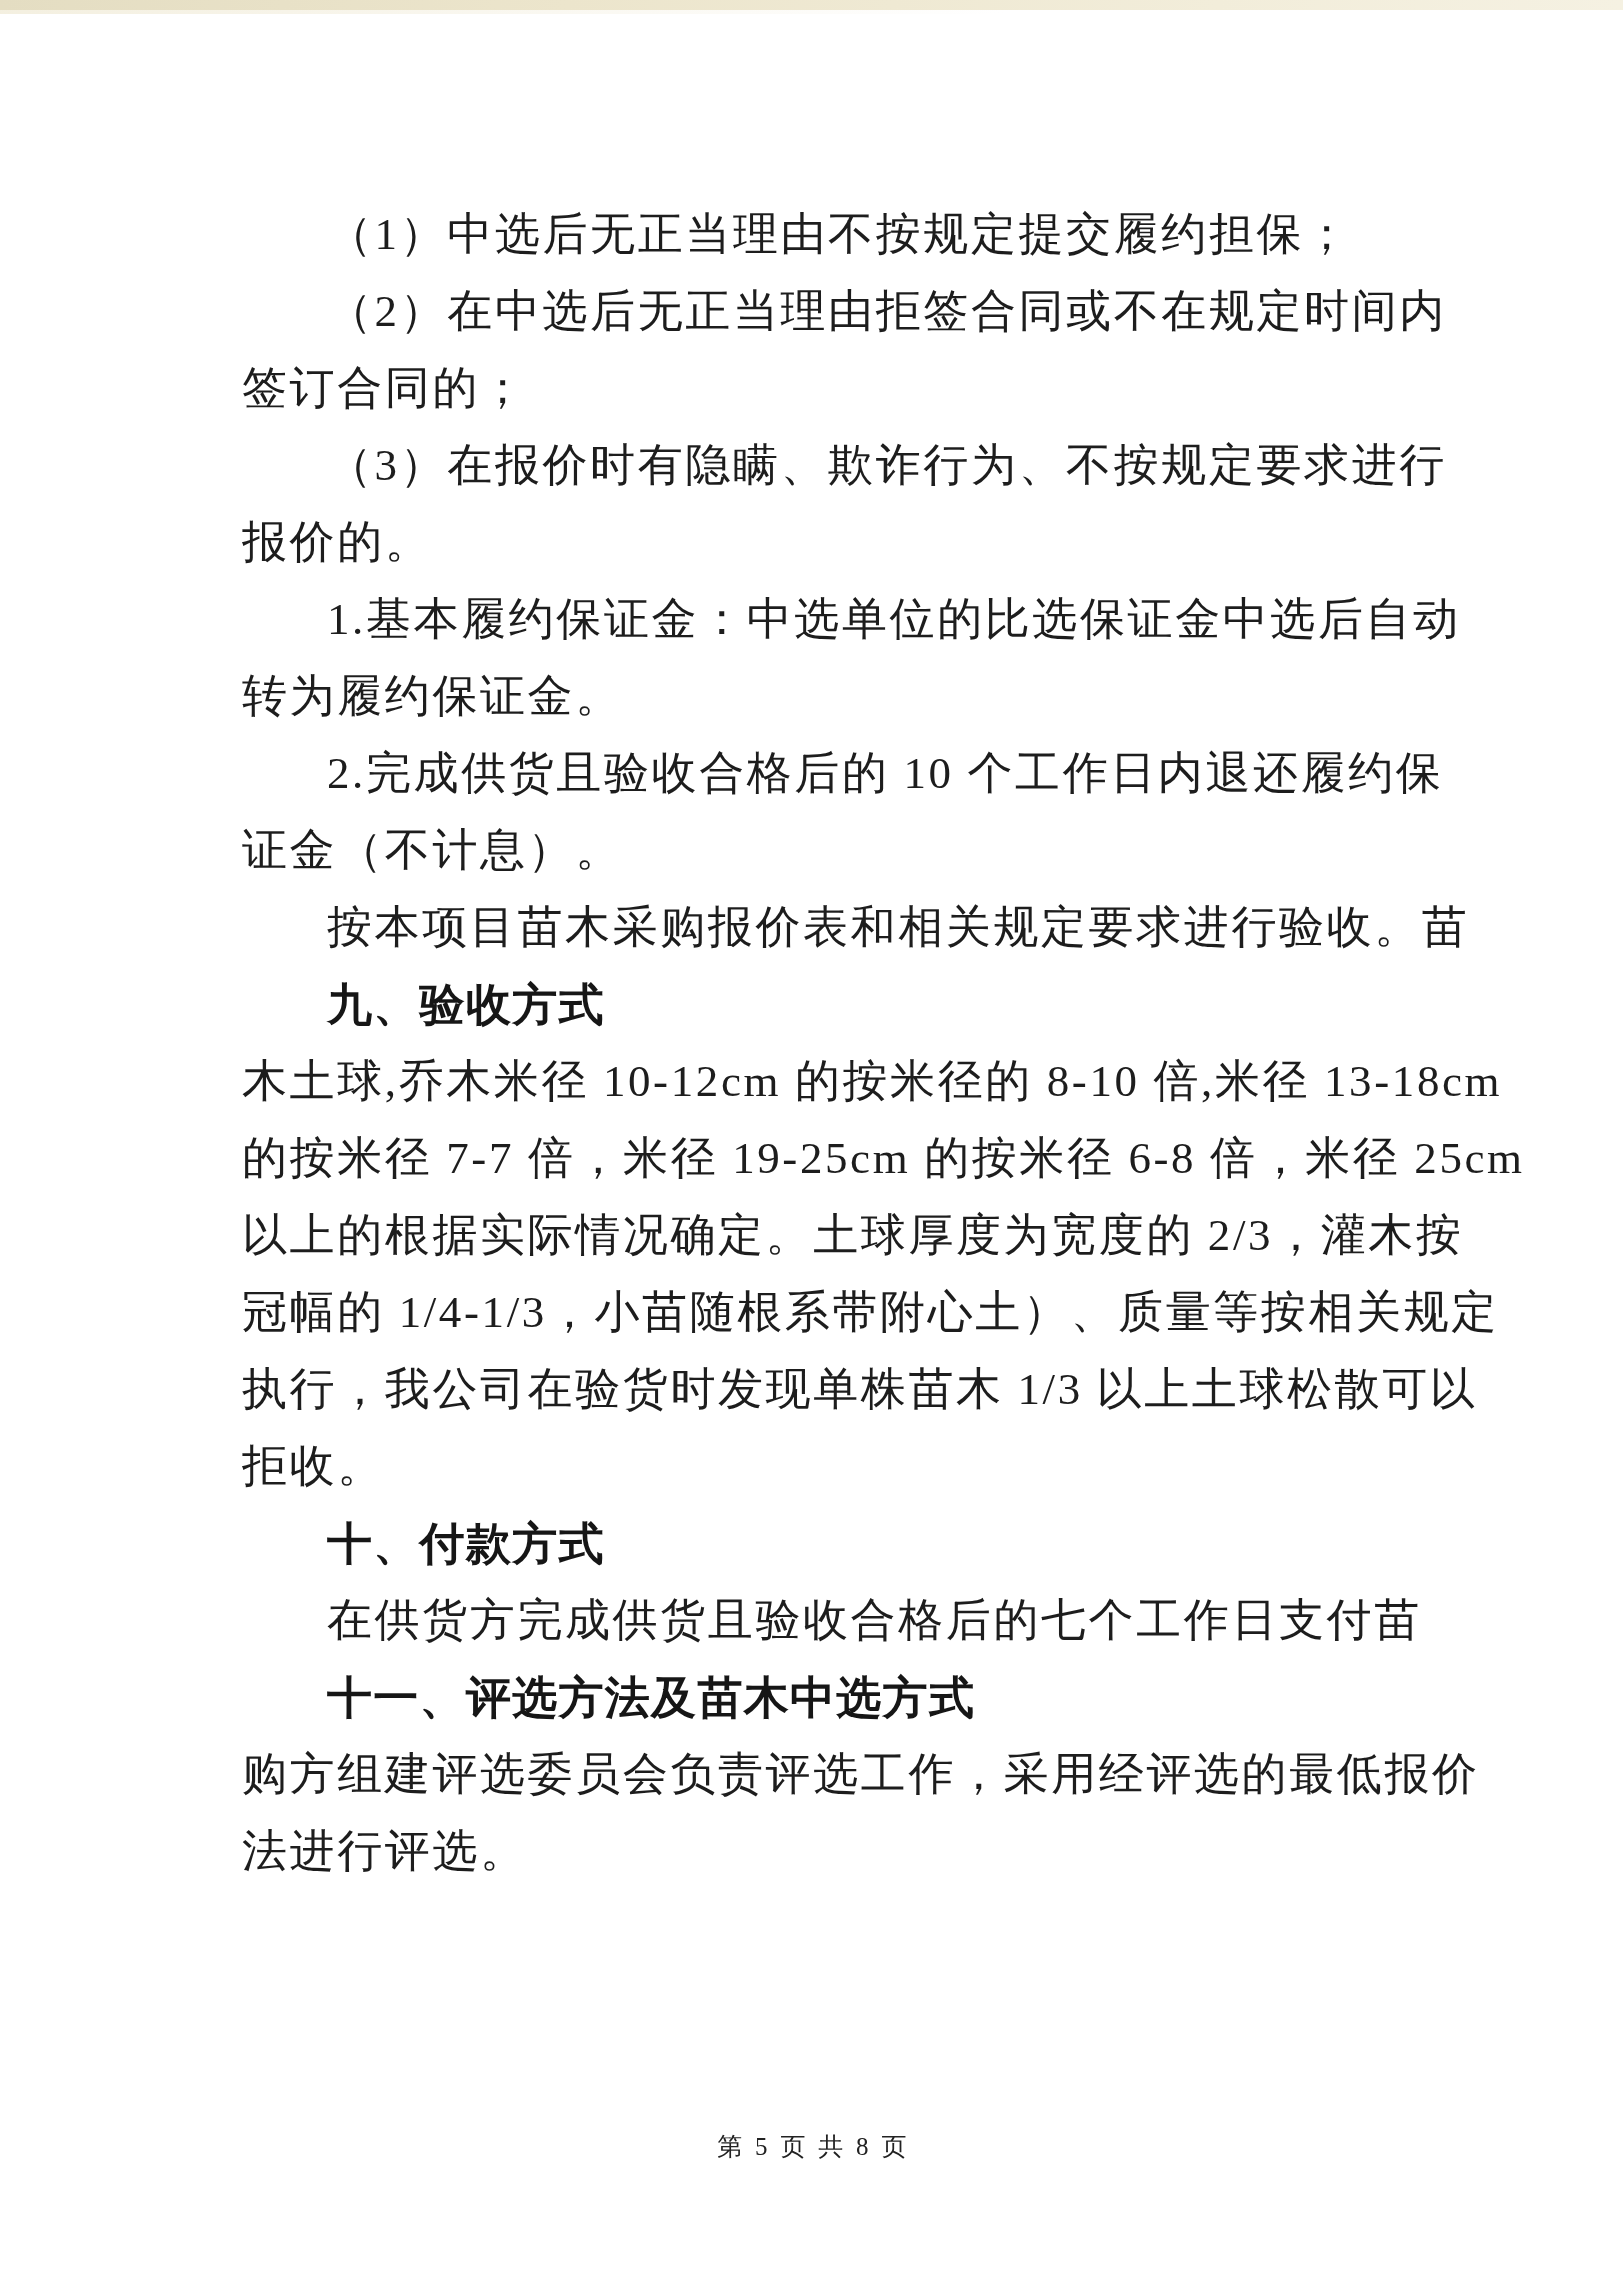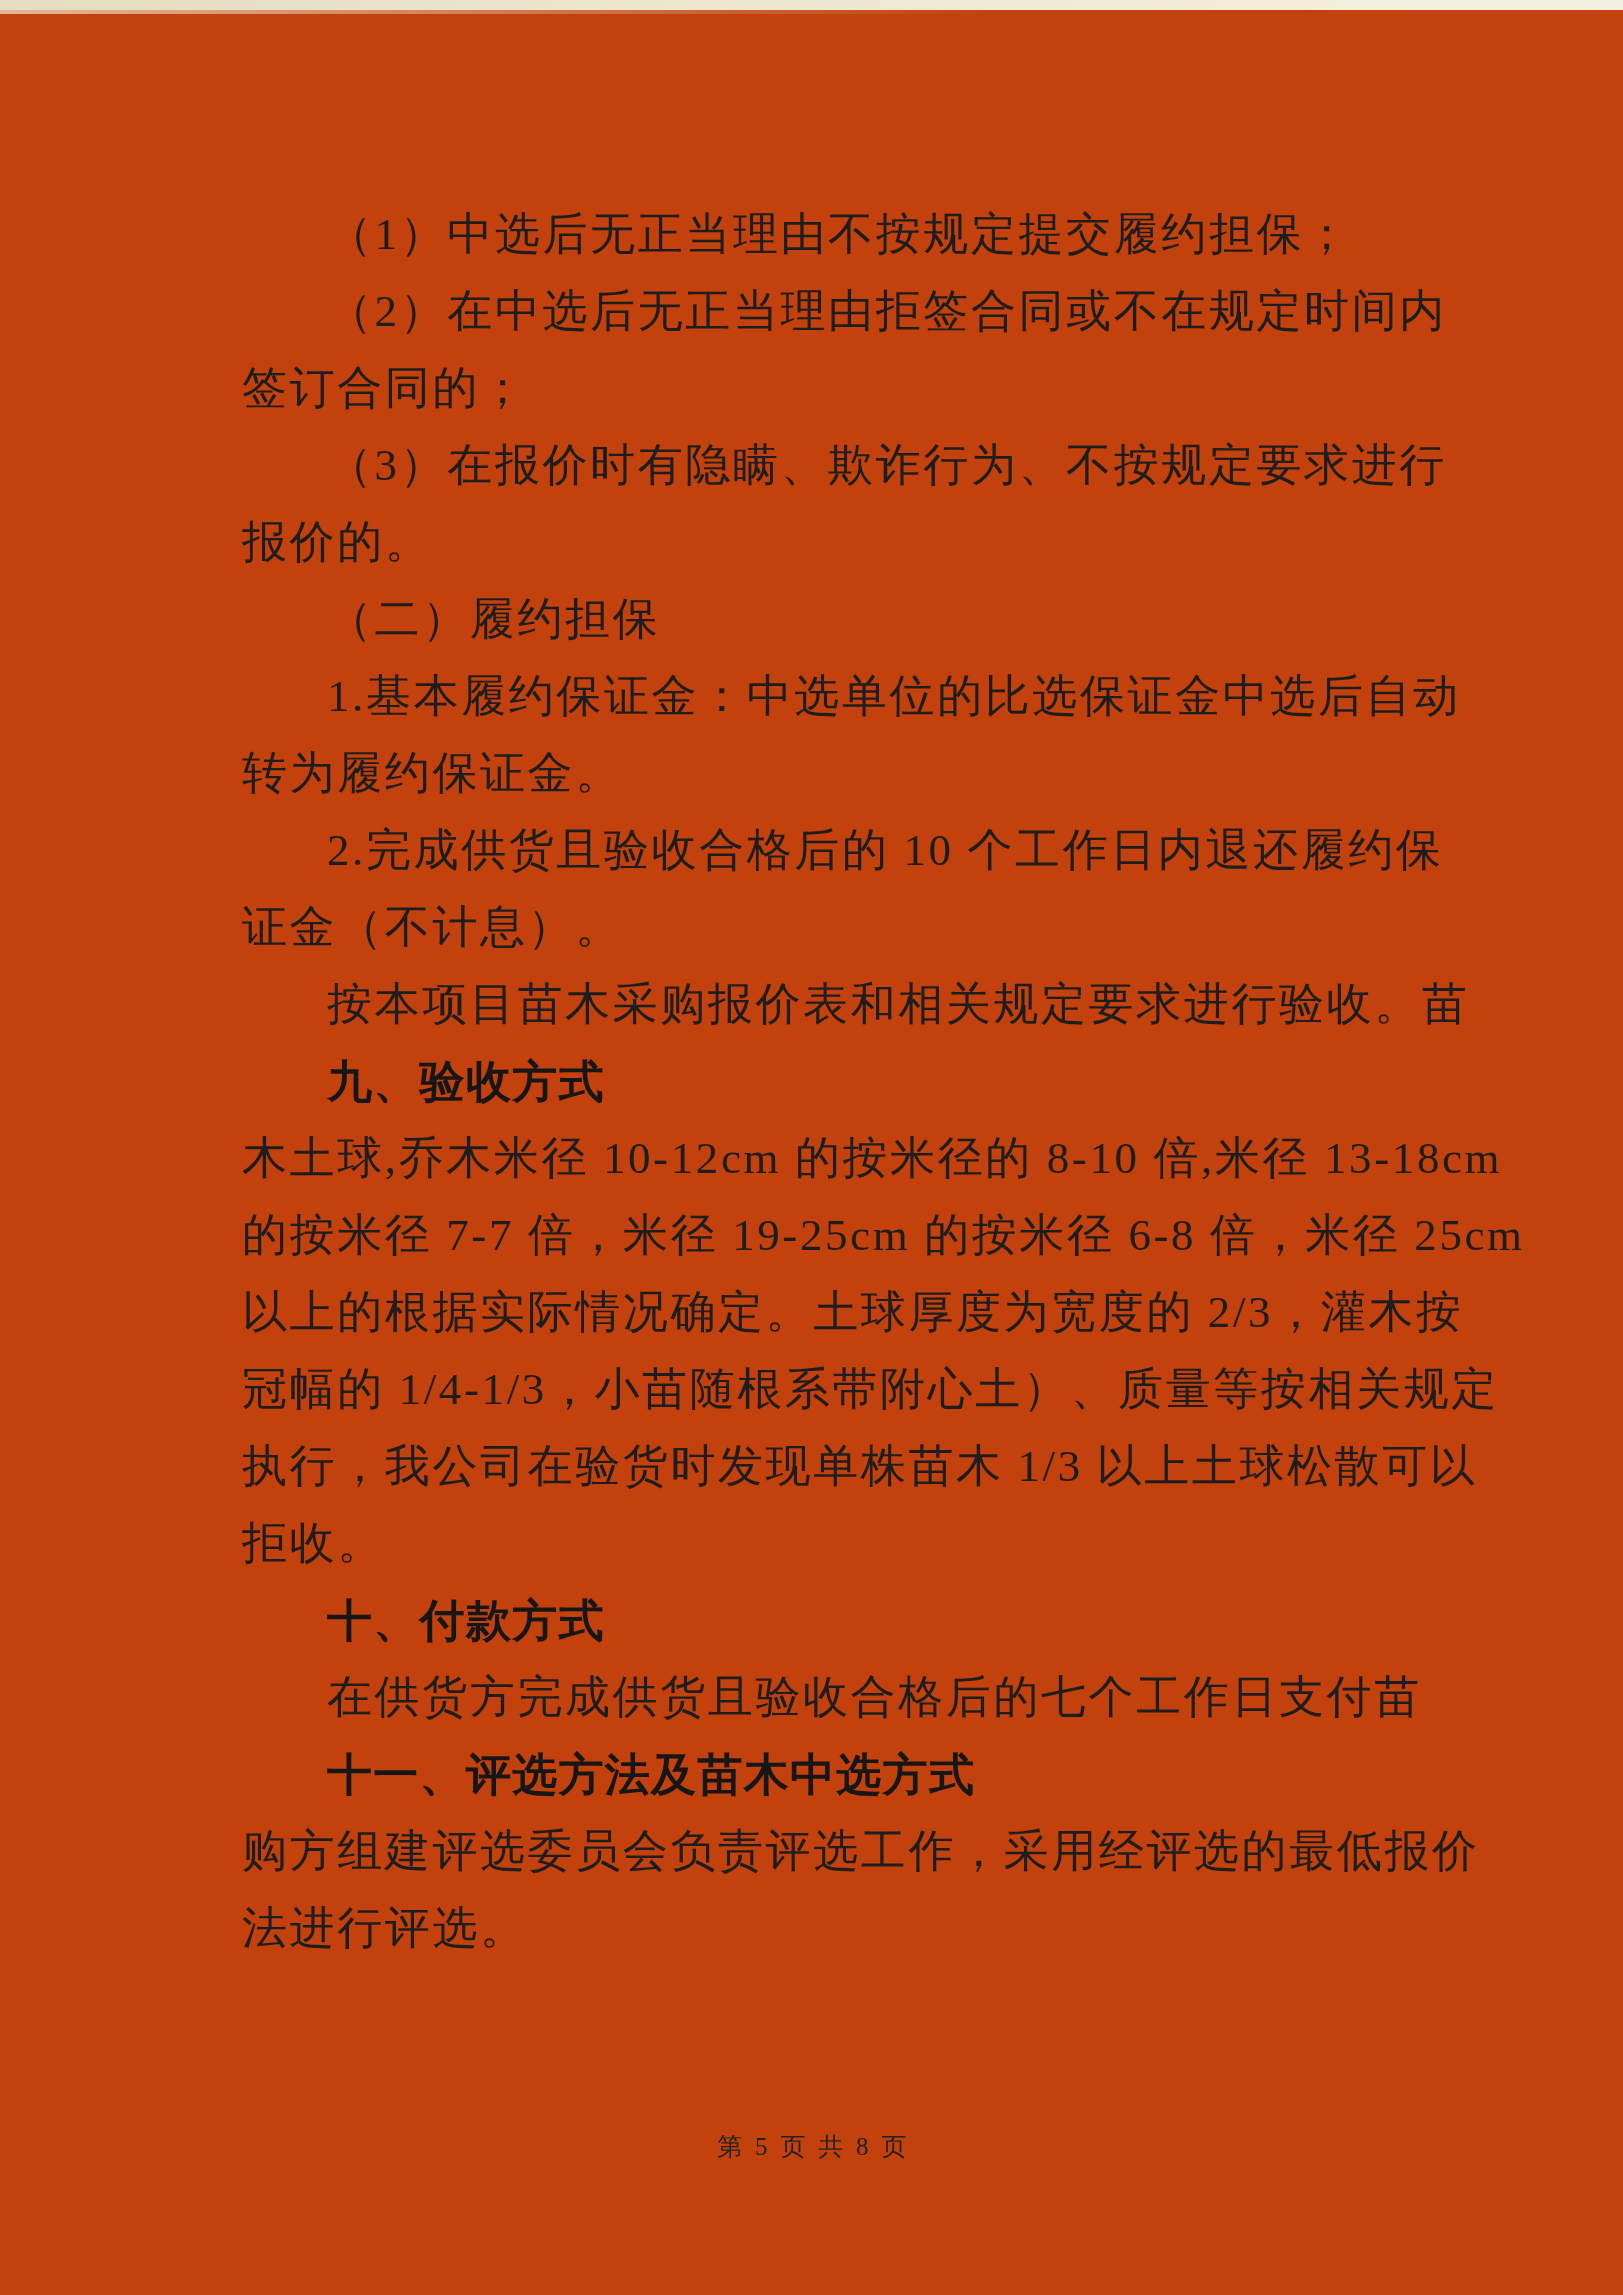--- a/index.html
+++ b/index.html
@@ -1,21 +1,21 @@
 <!DOCTYPE html>
 <html style="font-size:10.5px"><head>
 <meta charset="utf-8">
 <style>
   html, body { margin: 0; padding: 0; background: #888; }
   .page {
     position: relative;
     width: 1623px;
     height: 2295px;
     margin: 0 auto;
-    background: #c2410c;
+    background: #ffffff;
     overflow: hidden;
     font-family: "Liberation Serif", "DejaVu Serif", serif;
     color: #1d1d1d;
   }
   
   .scan-band {
     position: absolute;
     top: 0; left: 0;
     width: 100%;
     height: 9.8px;
@@ -68,21 +68,20 @@
 <div class="page">
   <div class="scan-band"></div>
   <div class="scan-band2"></div>
 
   <main class="doc-body">
       <div class="line indent">（1）中选后无正当理由不按规定提交履约担保；</div>
       <div class="line indent">（2）在中选后无正当理由拒签合同或不在规定时间内</div>
       <div class="line">签订合同的；</div>
       <div class="line indent">（3）在报价时有隐瞒、欺诈行为、不按规定要求进行</div>
       <div class="line">报价的。</div>
-      <div class="line indent">（二）履约担保</div>
       <div class="line indent">1.基本履约保证金：中选单位的比选保证金中选后自动</div>
       <div class="line">转为履约保证金。</div>
       <div class="line indent">2.完成供货且验收合格后的 10 个工作日内退还履约保</div>
       <div class="line">证金（不计息）。</div>
       <div class="line indent">按本项目苗木采购报价表和相关规定要求进行验收。苗</div>
       <div class="line indent heading">九、验收方式</div>
       <div class="line">木土球,乔木米径 10-12cm 的按米径的 8-10 倍,米径 13-18cm</div>
       <div class="line">的按米径 7-7 倍，米径 19-25cm 的按米径 6-8 倍，米径 25cm</div>
       <div class="line">以上的根据实际情况确定。土球厚度为宽度的 2/3，灌木按</div>
       <div class="line">冠幅的 1/4-1/3，小苗随根系带附心土）、质量等按相关规定</div>

